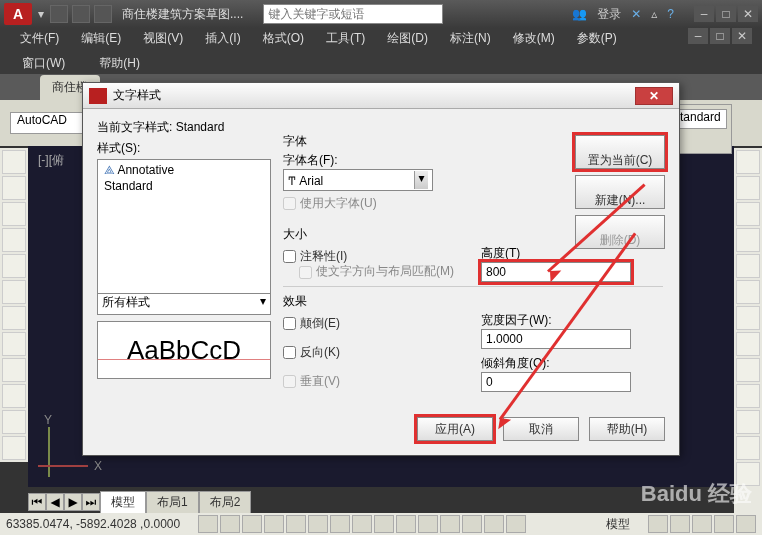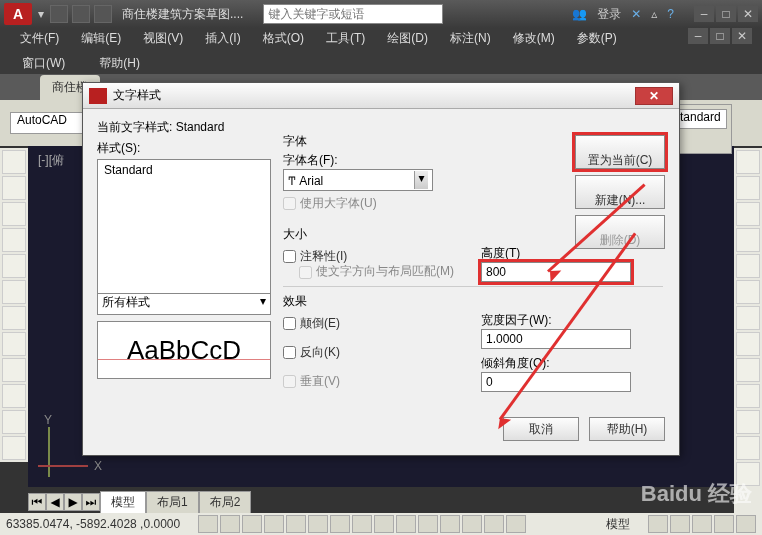--- a/index.html
+++ b/index.html
@@ -234,20 +234,24 @@
     <span>文字样式</span>
     <button class="dlg-close">✕</button>
   </div>
   <div class="dialog-body">
     <div class="current-style">
       <span>当前文字样式:</span>
       <span>Standard</span>
     </div>
     <div class="style-label">样式(S):</div>
     <div class="style-list">
+      <div class="style-item">
+        <span style="color:#4a7ab8">⟁</span>
+        <span>Annotative</span>
+      </div>
       <div class="style-item">Standard</div>
     </div>
 
     <div class="right-col">
       <div class="group-title">字体</div>
       <div class="row">
         <div class="col">
           <div>字体名(F):</div>
           <div class="combo">
             <span>Ͳ <span>Arial</span></span>
@@ -312,20 +316,21 @@
 
     <div style="position:absolute;left:14px;top:210px">
       <div class="filter-combo">
         <span>所有样式</span>
         <span style="float:right">▾</span>
       </div>
       <div class="preview">AaBbCcD</div>
     </div>
 
     <div class="bottom-btns">
+      <button class="bottom-btn highlight">应用(A)</button>
       <button class="bottom-btn">取消</button>
       <button class="bottom-btn">帮助(H)</button>
     </div>
   </div>
 </div>
 
 <div class="arrow-line" style="left:548px;top:270px;width:130px;transform:rotate(-42deg)"></div>
 <div class="arrow-head" style="left:542px;top:263px;border-right-color:#e03030;transform:rotate(42deg)"></div>
 <div class="arrow-line" style="left:500px;top:418px;width:230px;transform:rotate(-54deg)"></div>
 <div class="arrow-head" style="left:492px;top:410px;border-right-color:#e03030;transform:rotate(54deg)"></div>

